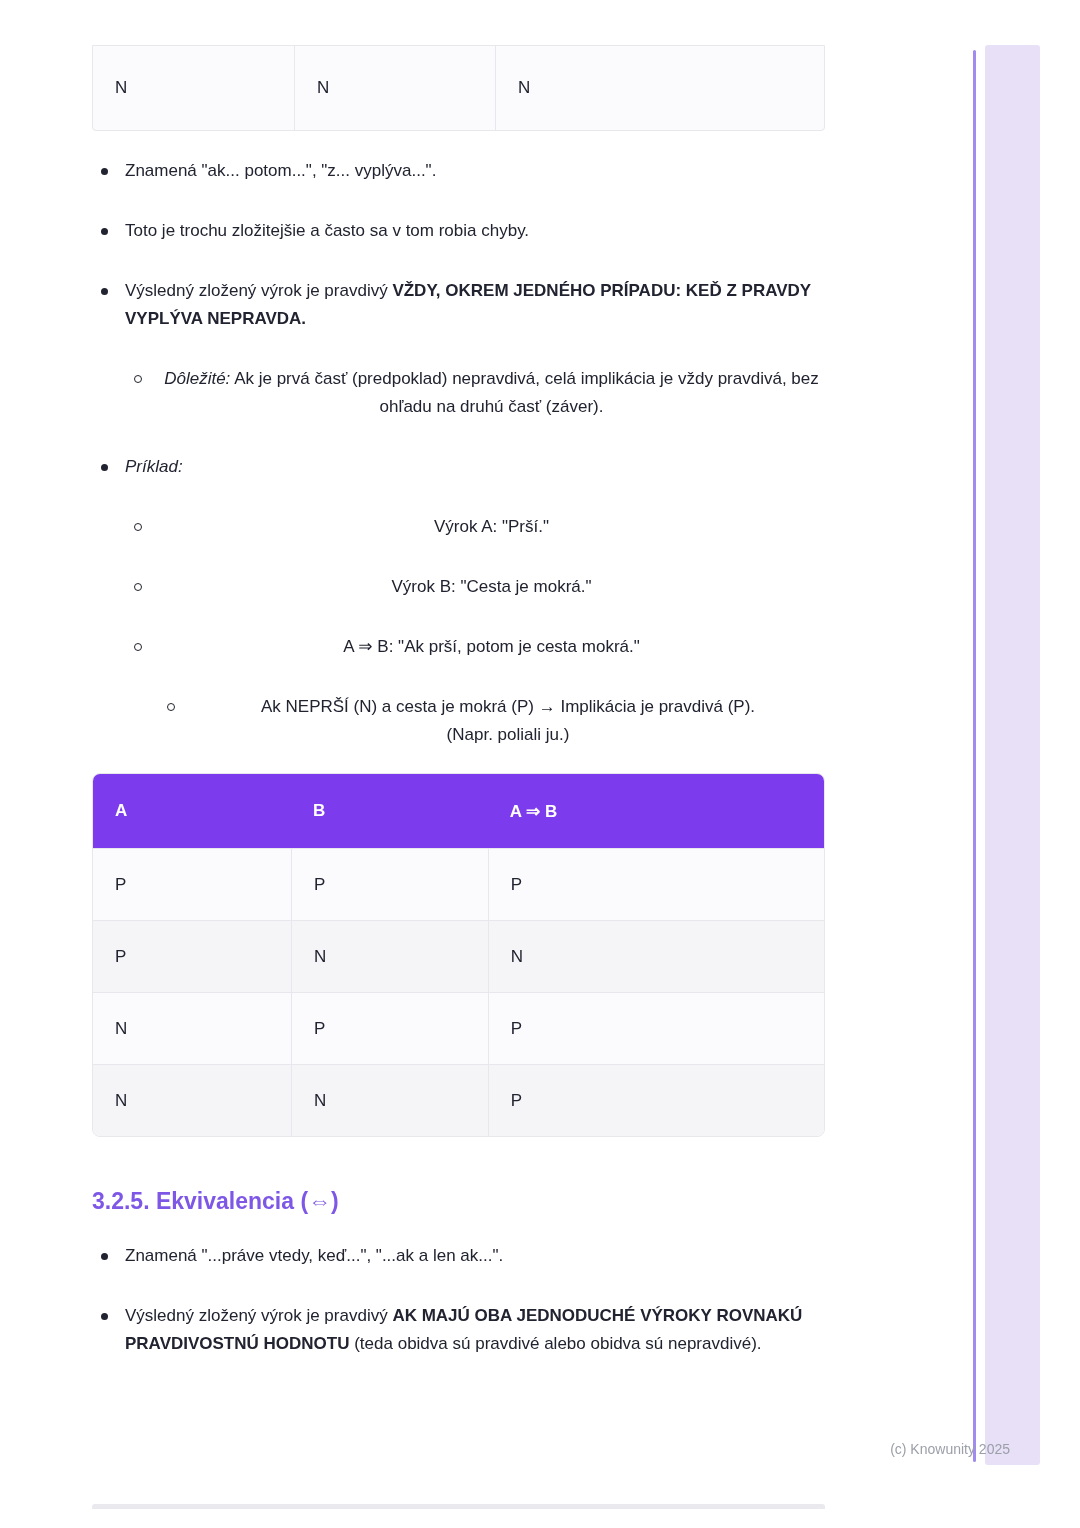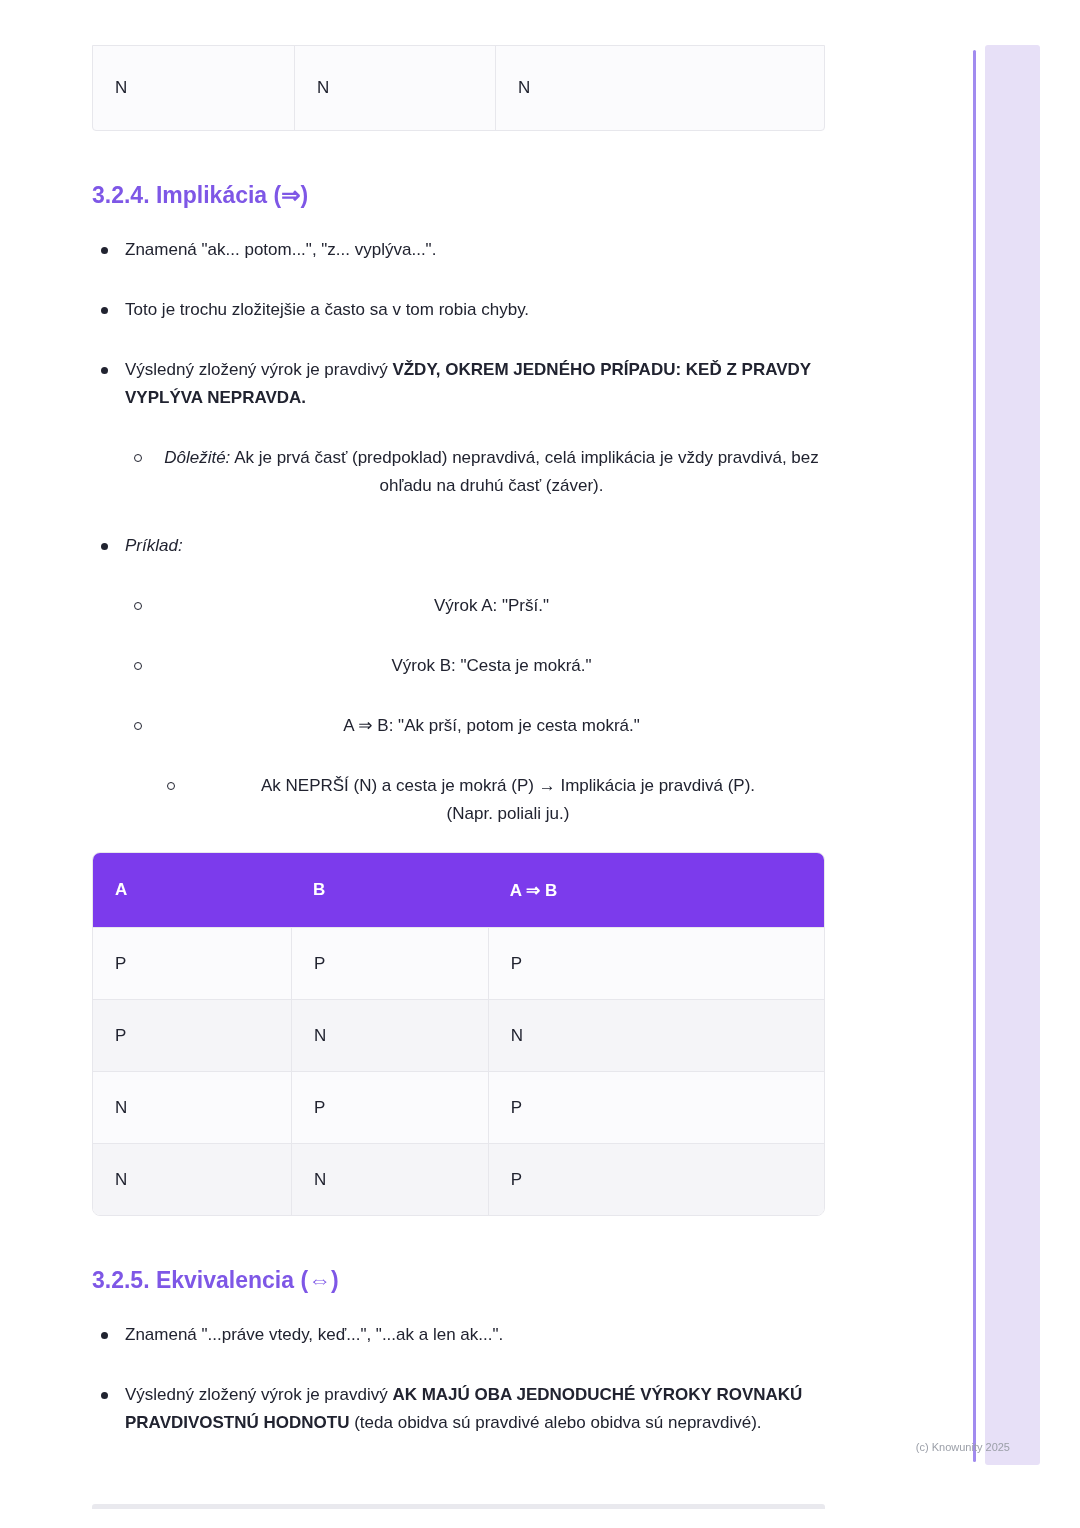--- a/index.html
+++ b/index.html
@@ -122,21 +122,21 @@
   .side-panel {
     position:absolute;
     left:985px; top:45px;
     width:55px; height:1420px;
     background:#e7e0f7;
     border-radius:3px;
   }
   .watermark {
     position:absolute;
     top:1441px; right:70px;
-    font-size:11px;
+    font-size:14px;
     color:#9b9fa8;
   }
   .next-table-edge {
     position:absolute;
     left:92px; top:1504px;
     width:733px; height:5px;
     background:#e9e9ee;
     border-radius:3px 3px 0 0;
   }
 </style>
@@ -146,21 +146,20 @@
 <div class="page">
 
   <div class="content">
 
     <div class="partial-table">
       <div class="pcell pc1">N</div>
       <div class="pcell pc2">N</div>
       <div class="pcell pc3">N</div>
     </div>
 
-    <h2 class="section-heading">3.2.4. Implikácia (⇒)</h2>
 
     <ul class="top-list">
       <li class="lvl1">Znamená "ak... potom...", "z... vyplýva...".</li>
       <li class="lvl1">Toto je trochu zložitejšie a často sa v tom robia chyby.</li>
       <li class="lvl1">
         <span>Výsledný zložený výrok je pravdivý </span><span class="b">VŽDY, OKREM JEDNÉHO PRÍPADU: KEĎ Z PRAVDY VYPLÝVA NEPRAVDA</span><span class="b">.</span>
         <ul>
           <li class="lvl2">
             <span class="i">Dôležité:</span><span> Ak je prvá časť (predpoklad) nepravdivá, celá implikácia je vždy pravdivá, bez ohľadu na druhú časť (záver).</span>
           </li>

